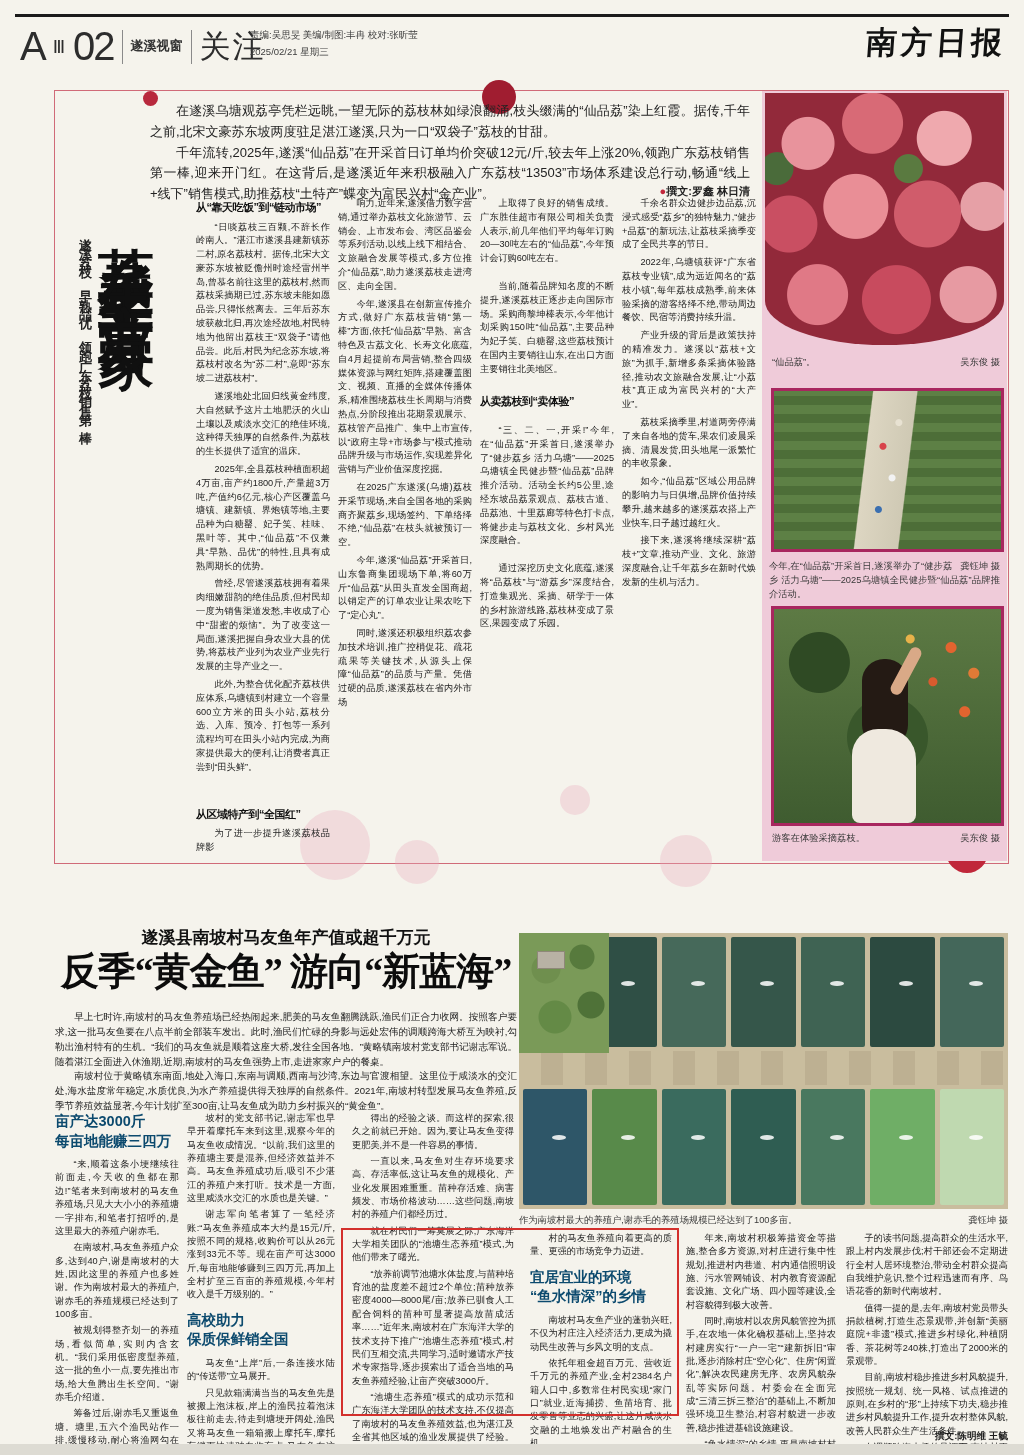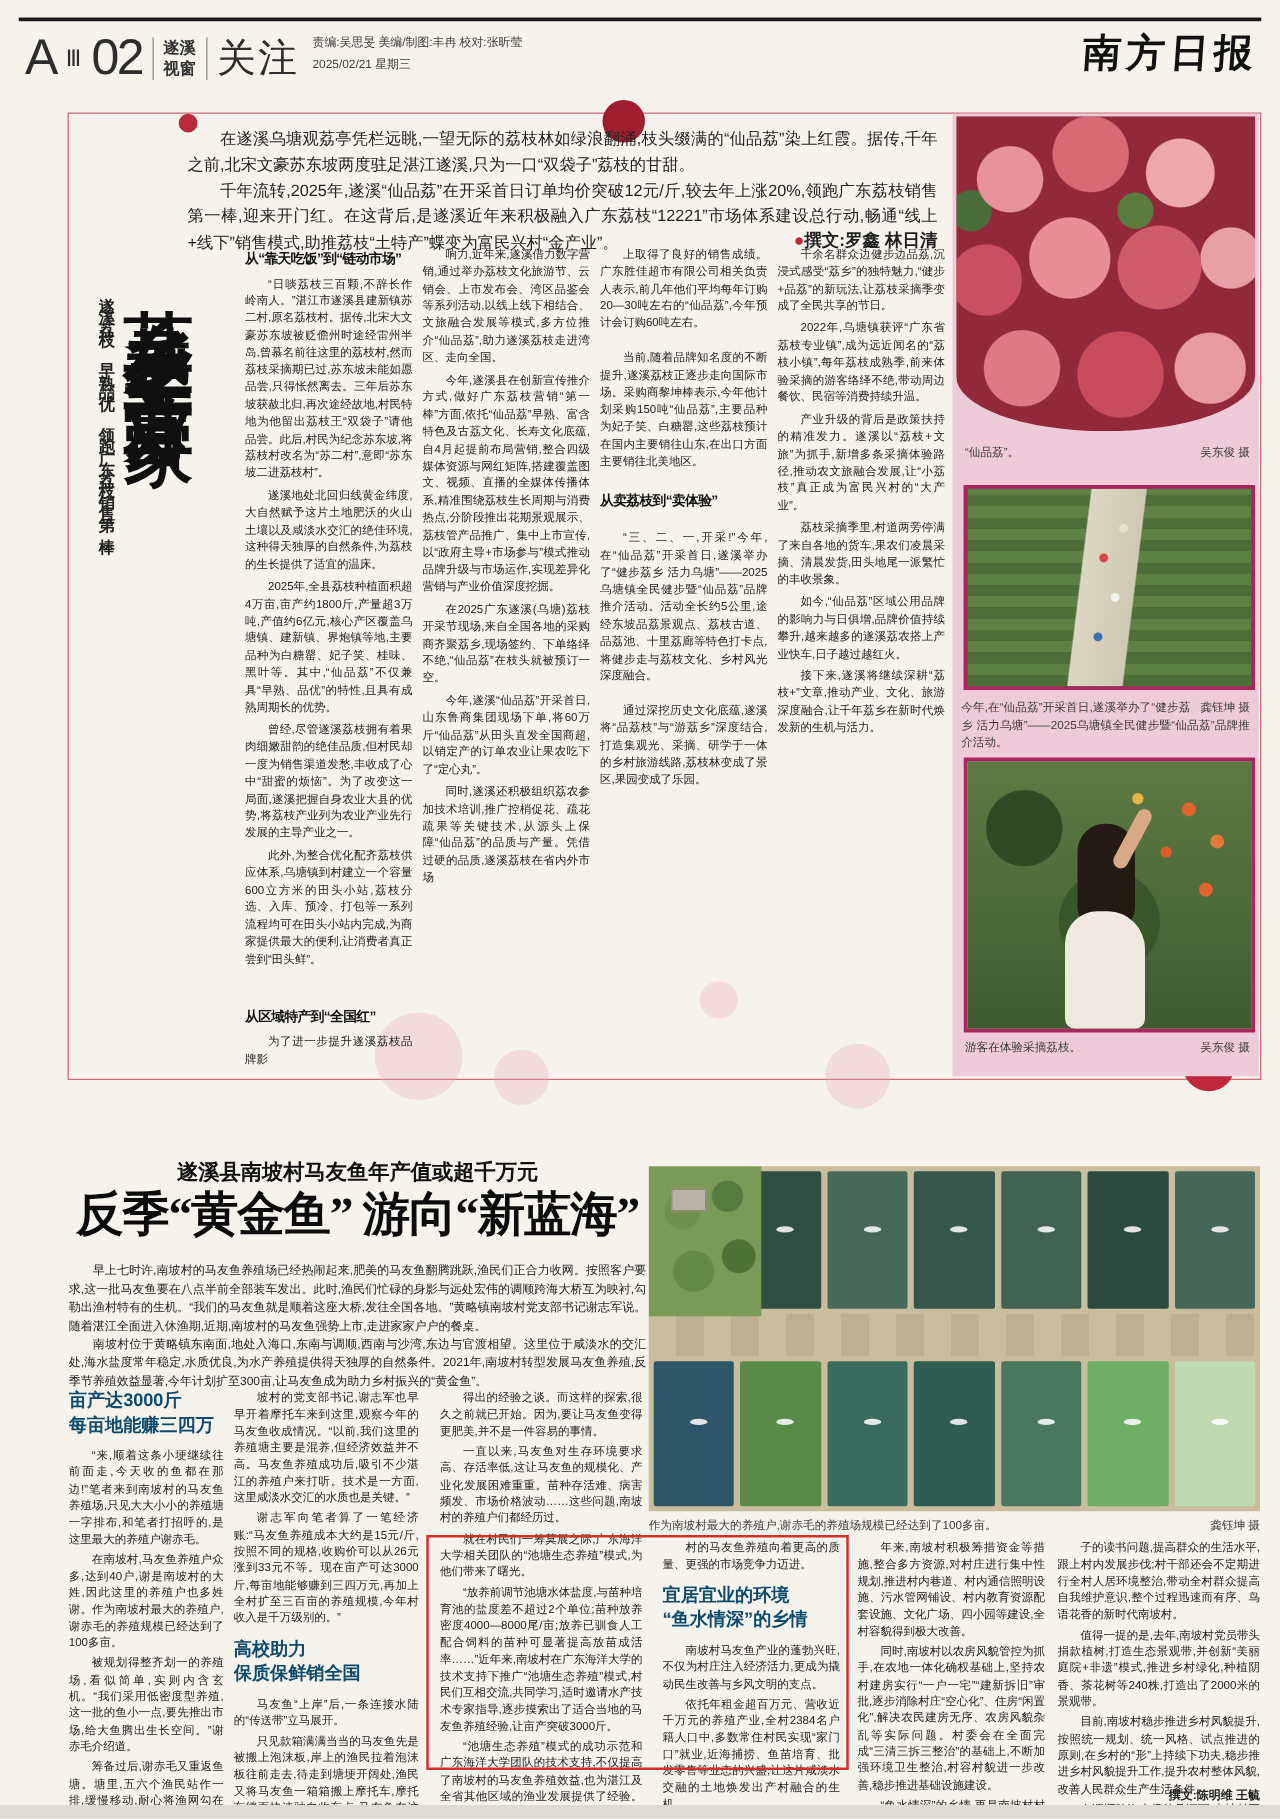--- a/index.html
+++ b/index.html
@@ -6,33 +6,33 @@
   .page{position:relative;width:1024px;height:1455px;background:#f5f3ec;overflow:hidden;
         font-family:"Liberation Sans",sans-serif;color:#1f1f1f;}
   .abs{position:absolute;}
   
   .topline{position:absolute;left:15px;top:14px;width:994px;height:3px;background:#1a1a1a;}
   .hdr{position:absolute;left:20px;top:24px;display:flex;align-items:center;gap:8px;}
   .ed-a{font-size:40px;font-weight:300;color:#2d2d2d;letter-spacing:-2px;}
   .ed-r{font-size:18px;color:#2d2d2d;}
   .ed-n{font-size:40px;font-weight:300;color:#2d2d2d;letter-spacing:-2px;}
   .vbar{width:1px;height:34px;background:#8a8a8a;}
-  .ed-stack{display:flex;flex-direction:column;font-size:13px;line-height:1.25;color:#333;font-weight:600;}
+  .ed-stack{display:flex;flex-direction:row;font-size:13px;line-height:1.25;color:#333;font-weight:600;}
   .ed-sec{font-size:31px;color:#2d2d2d;font-weight:500;letter-spacing:2px;}
   .credits{position:absolute;left:250px;top:26px;font-size:9.5px;color:#3d3d3d;line-height:1.8;}
   .masthead{position:absolute;right:18px;top:22px;font-family:"Liberation Serif",serif;
             font-size:31px;font-weight:900;color:#111;letter-spacing:4px;transform:skewX(-4deg);}
   
   .a1box{position:absolute;left:54px;top:90px;width:953px;height:772px;border:1.5px solid #d06a78;}
   .dot{position:absolute;border-radius:50%;}
   
   .a1intro{position:absolute;left:150px;top:101px;width:600px;font-size:13px;font-weight:400;
            line-height:1.6;text-align:justify;color:#222;}
   .a1intro p{margin:0;text-indent:2em;}
-  .a1byline{position:absolute;left:150px;top:184px;width:600px;text-align:right;font-size:14px;font-weight:700;}
+  .a1byline{position:absolute;left:150px;top:184px;width:600px;text-align:right;font-size:11px;font-weight:700;}
   .a1byline .bullet{color:#c2273c;}
   
   .vsub{position:absolute;left:76px;top:228px;height:572px;writing-mode:vertical-rl;
         font-size:13px;font-weight:700;letter-spacing:9px;color:#222;}
   .vtitle{position:absolute;left:94px;top:202px;height:656px;writing-mode:vertical-rl;
           font-family:"Liberation Serif",serif;font-size:56px;font-weight:900;color:#101010;
           letter-spacing:7px;line-height:1.15;}
   
   .a1col{position:absolute;top:197px;height:662px;width:134px;overflow:hidden;
          display:flex;flex-direction:column;font-size:9.2px;line-height:1.5;text-align:justify;color:#222;}
@@ -142,21 +142,21 @@
   <div class="dot" style="left:143px;top:91px;width:15px;height:15px;background:#b8293d;"></div>
   <div class="dot" style="left:482px;top:80px;width:34px;height:34px;background:#a01d30;"></div>
   <div class="dot" style="left:946px;top:831px;width:42px;height:42px;background:#c0273a;"></div>
   <div class="blob" style="left:300px;top:810px;width:70px;height:70px;"></div>
   <div class="blob" style="left:395px;top:840px;width:44px;height:44px;"></div>
   <div class="blob" style="left:560px;top:785px;width:30px;height:30px;"></div>
   <div class="blob" style="left:660px;top:835px;width:52px;height:52px;"></div>
 
   <div class="a1intro">
     <p>在遂溪乌塘观荔亭凭栏远眺,一望无际的荔枝林如绿浪翻涌,枝头缀满的“仙品荔”染上红霞。据传,千年之前,北宋文豪苏东坡两度驻足湛江遂溪,只为一口“双袋子”荔枝的甘甜。</p>
-    <p>千年流转,2025年,遂溪“仙品荔”在开采首日订单均价突破12元/斤,较去年上涨20%,领跑广东荔枝销售第一棒,迎来开门红。在这背后,是遂溪近年来积极融入广东荔枝“12221”市场体系建设总行动,畅通“线上+线下”销售模式,助推荔枝“土特产”蝶变为富民兴村“金产业”。</p>
+    <p>千年流转,2025年,遂溪“仙品荔”在开采首日订单均价突破12元/斤,较去年上涨20%,领跑广东荔枝销售第一棒,迎来开门红。在这背后,是遂溪近年来积极融入广东荔枝“13503”市场体系建设总行动,畅通“线上+线下”销售模式,助推荔枝“土特产”蝶变为富民兴村“金产业”。</p>
   </div>
   <div class="a1byline">
     <span class="bullet">●</span><span>撰文:罗鑫  林日清</span>
   </div>
 
   <div class="vsub">遂溪荔枝“早熟品优”领跑广东荔枝销售第一棒</div>
   <div class="vtitle">荔乡越千年 产业富万家</div>
 
   <div class="a1col" style="left:196px;">
       <div class="col-h">从“靠天吃饭”到“链动市场”</div>

